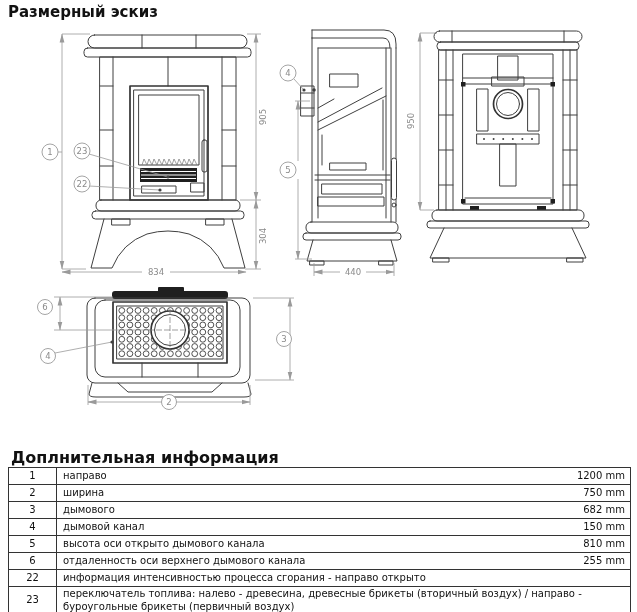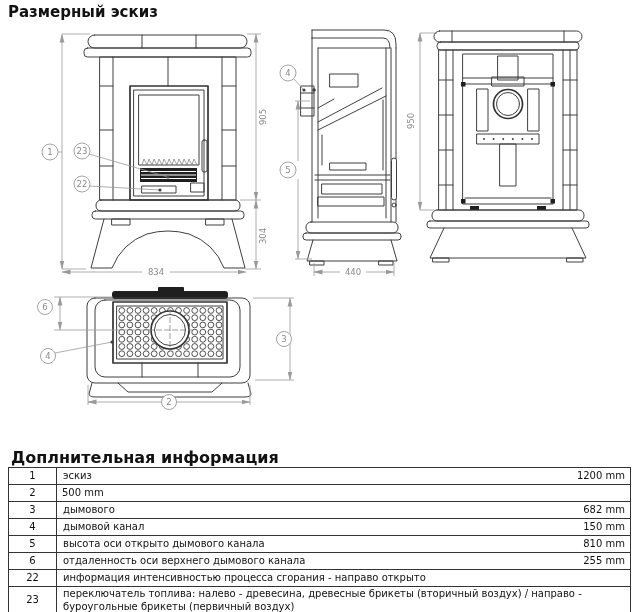--- a/index.html
+++ b/index.html
@@ -368,26 +368,27 @@
           <text dy="3">3</text>
       </g>
     </g>
   </svg>
 
   <h2 class="h-info" data-name="info-title">Доплнительная информация</h2>
 
   <div class="info-table" data-name="info-table">
       <div class="trow" data-name="table-row">
         <div class="tnum" data-name="row-number">1</div>
-        <div class="tdesc" data-name="row-description">эскиз</div>
+        <div class="tdesc" data-name="row-description">направо</div>
         <div class="tval" data-name="row-value">1200 mm</div>
       </div>
       <div class="trow" data-name="table-row">
         <div class="tnum" data-name="row-number">2</div>
-        <div class="tval" data-name="row-value">500 mm</div>
+        <div class="tdesc" data-name="row-description">ширина</div>
+        <div class="tval" data-name="row-value">750 mm</div>
       </div>
       <div class="trow" data-name="table-row">
         <div class="tnum" data-name="row-number">3</div>
         <div class="tdesc" data-name="row-description">дымового</div>
         <div class="tval" data-name="row-value">682 mm</div>
       </div>
       <div class="trow" data-name="table-row">
         <div class="tnum" data-name="row-number">4</div>
         <div class="tdesc" data-name="row-description">дымовой канал</div>
         <div class="tval" data-name="row-value">150 mm</div>

